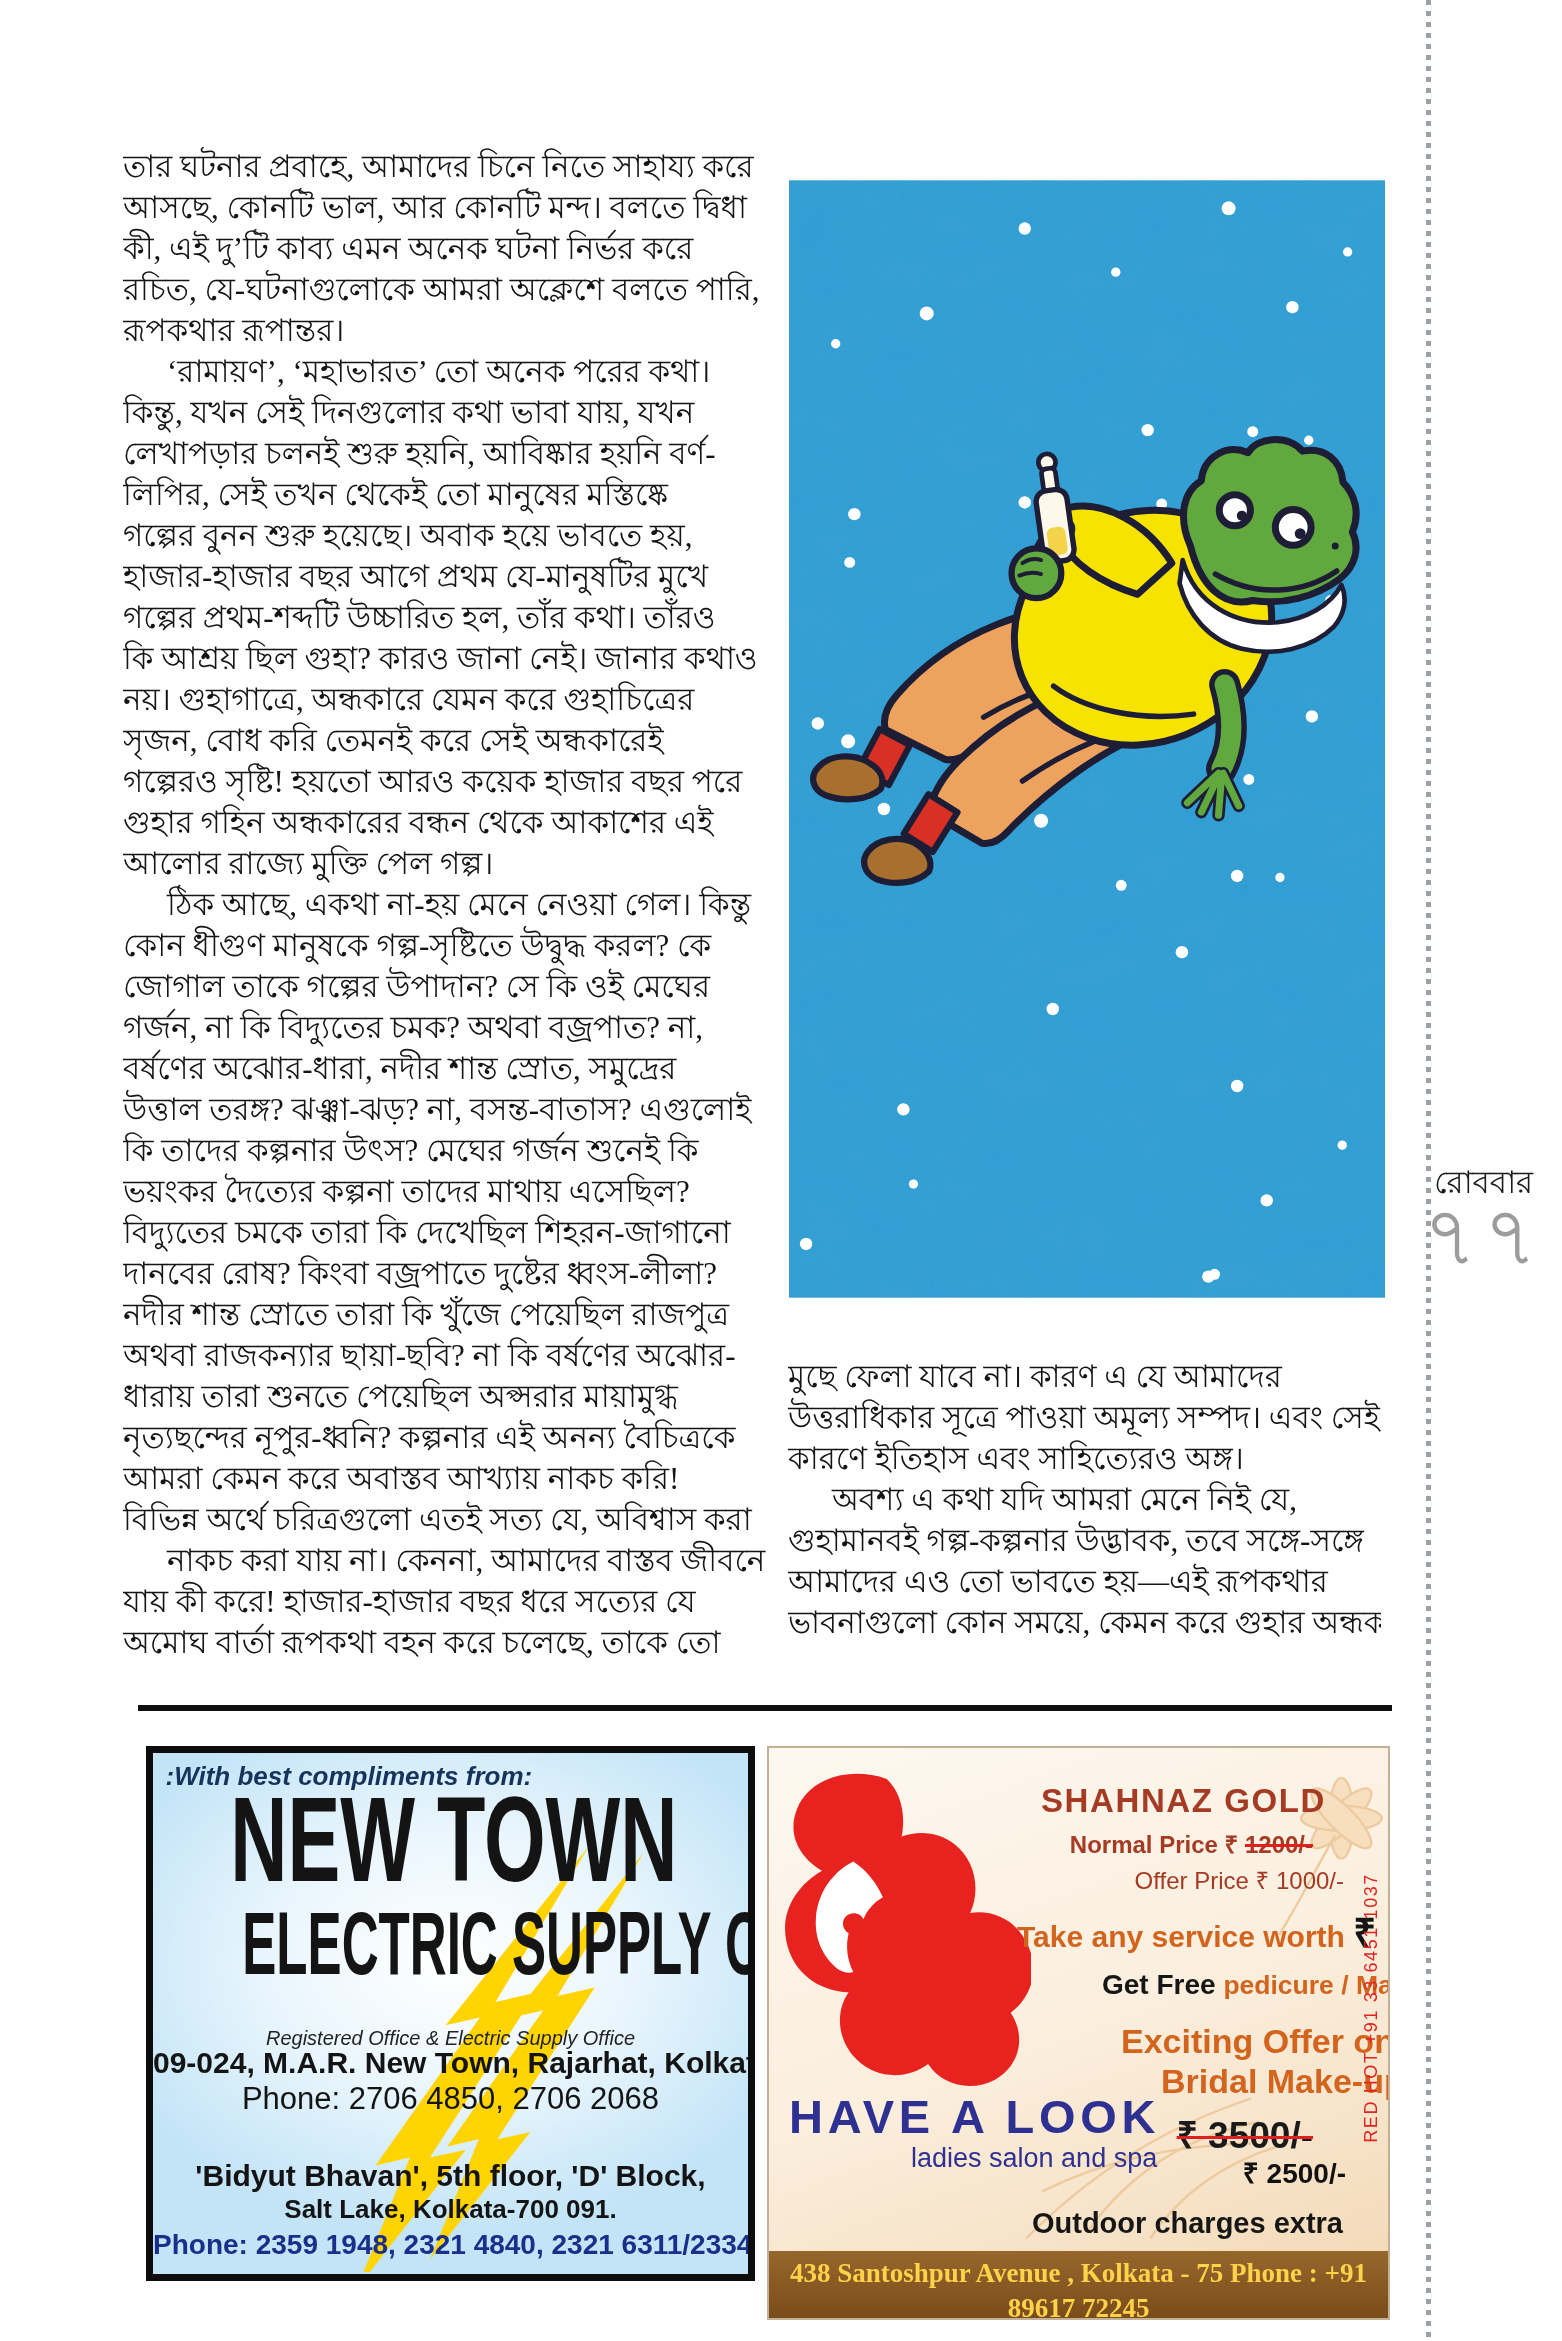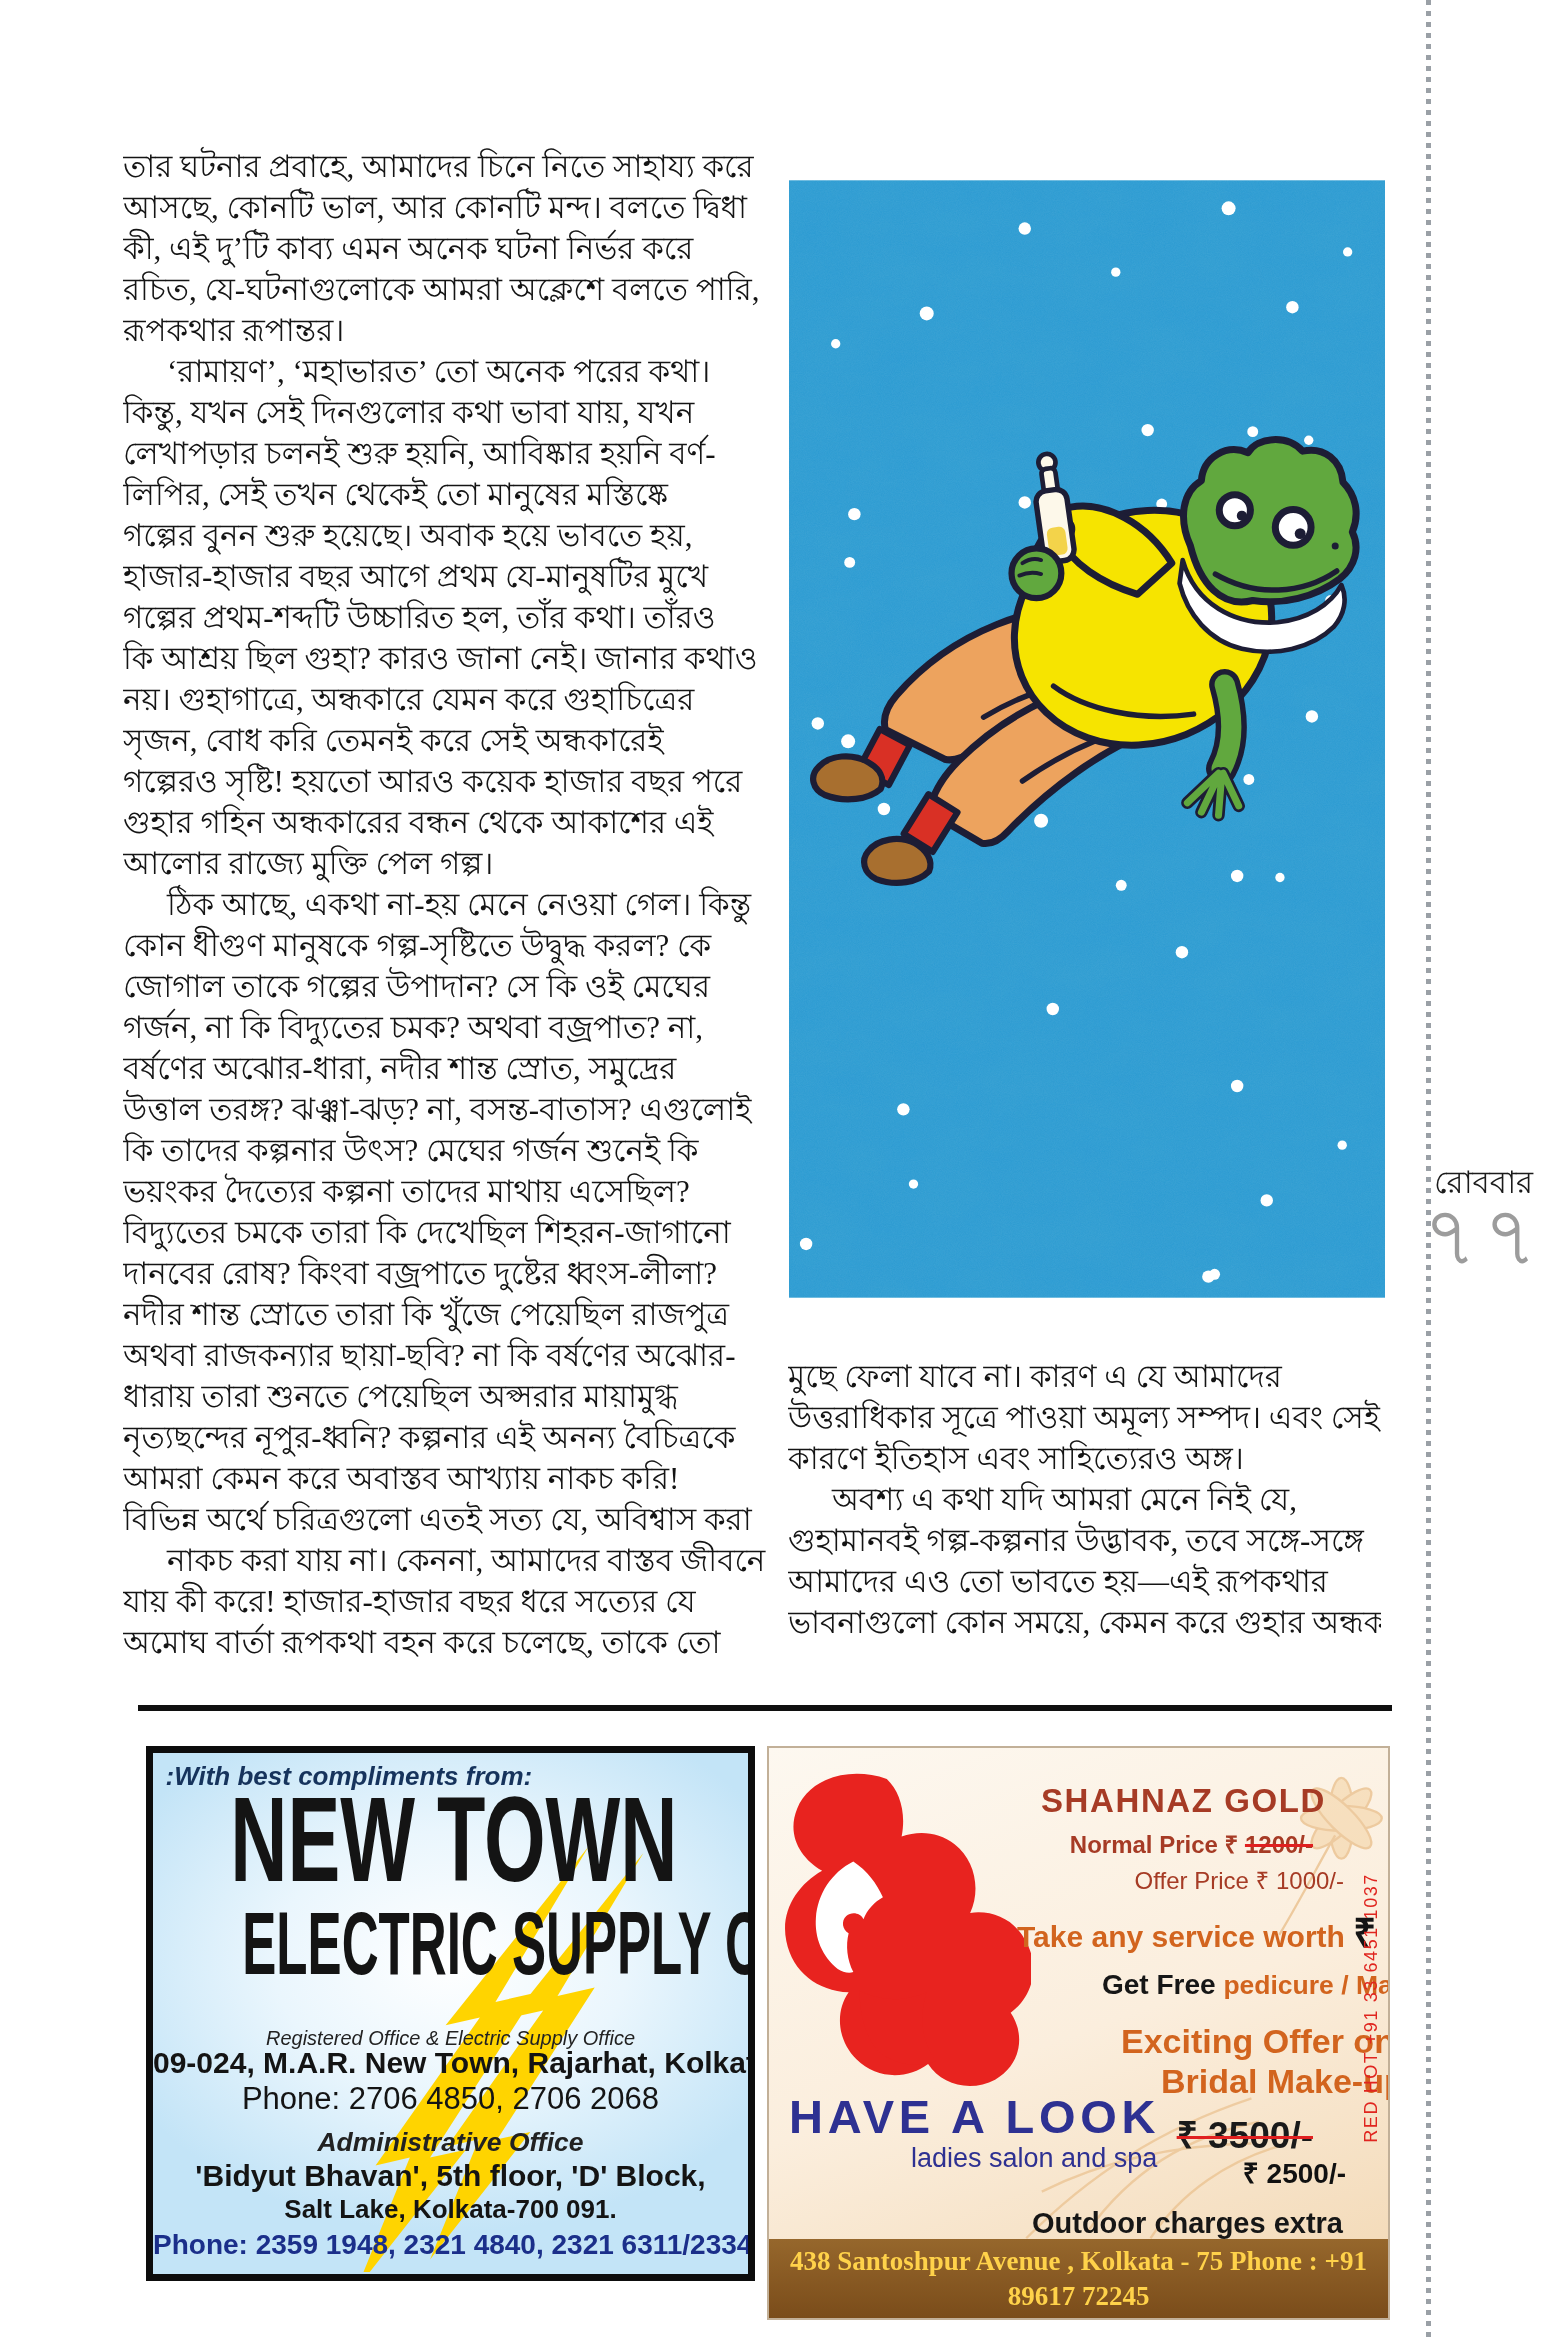--- a/index.html
+++ b/index.html
@@ -64,21 +64,21 @@
   .sal-ex2       { left:392px; top:314px; font-size:34px; font-weight:800; color:#d2641e; }
   .sal-struckp   { right:75px; top:360px; font-size:37px; font-weight:800; color:#1a1a1a; }
   .sal-price     { right:42px; top:405px; font-size:28px; font-weight:800; color:#111; }
   .sal-outdoor   { right:45px; top:459px; font-size:29px; font-weight:800; color:#161616; }
   .sal-cond      { right:14px; top:500px; font-size:20px; font-weight:600; color:#3a3a3a; }
   .sal-brand     { left:20px;  top:341px; font-size:47px; color:#2e3192; letter-spacing:4.7px; font-weight:700; }
   .sal-tagline   { left:142px; top:395px; font-size:27px; color:#2e3192; }
   .sal-side      { right:6.2px; top:125px; writing-mode:vertical-rl; transform:rotate(180deg);
                    font-size:18px; color:#e0251f; letter-spacing:1.6px; }
   .struck { text-decoration:line-through; text-decoration-color:#e02020; text-decoration-thickness:3.1px; }
-  .sal-footer { position:absolute; left:0; right:0; bottom:0; height:79px;
+  .sal-footer { position:absolute; left:0; right:0; bottom:0; height:67px;
     background:linear-gradient(#96672c,#7a4c1a); color:#ffd24a; text-align:center;
     font-family:"Liberation Serif", serif; font-weight:700; font-size:27px; line-height:35px;
     padding-top:5.4px; box-sizing:border-box; }
   .decor { position:absolute; pointer-events:none; }
 </style>
 </head>
 <body>
 
 <div id="page">
 
@@ -248,21 +248,20 @@
     <svg id="bolt-svg" width="593" height="519" viewBox="0 0 762 667">
       <polygon points="560,120 440,320 492,308 356,520 402,510 262,688 330,520 286,530 420,340 376,350" fill="#ffd400"></polygon>
       <polygon points="560,120 440,320 492,308 356,520 402,510 262,688 330,520 286,530 420,340 376,350" fill="#ffd400" transform="translate(115,18) scale(0.92)"></polygon>
     </svg>
     <div class="elec-compliments">:With best compliments from:</div>
     <div class="abs elec-title1">NEW TOWN</div>
     <div class="abs elec-title2">ELECTRIC SUPPLY CO. LTD.</div>
     <div class="abs elec-reg">Registered Office &amp; Electric Supply Office</div>
     <div class="abs elec-addr1">09-024, M.A.R. New Town, Rajarhat, Kolkata-700156.</div>
     <div class="abs elec-phone1">Phone: 2706 4850, 2706 2068</div>
-    <div class="abs elec-admin">Administrative Office</div>
     <div class="abs elec-addr2">'Bidyut Bhavan', 5th floor, 'D' Block,</div>
     <div class="abs elec-addr3">Salt Lake, Kolkata-700 091.</div>
     <div class="abs elec-phone2">Phone: 2359 1948, 2321 4840, 2321 6311/2334 4613</div>
   </div>
 
   <div id="ad-salon">
 
     <svg class="decor" style="right:0;top:0;width:202px;height:195px;opacity:.5" viewBox="0 0 260 250">
       <g stroke="#e0a55e" stroke-width="3" fill="#f3cf9b">
         <ellipse cx="200" cy="90" rx="16" ry="52" transform="rotate(0 200 90)"></ellipse>

